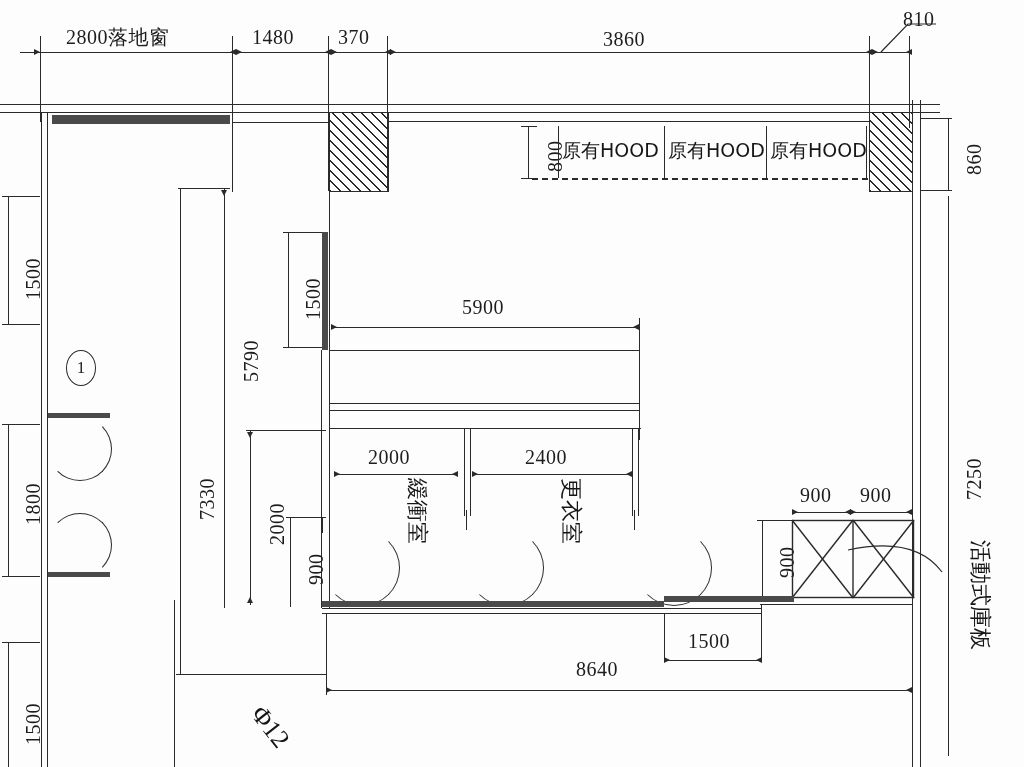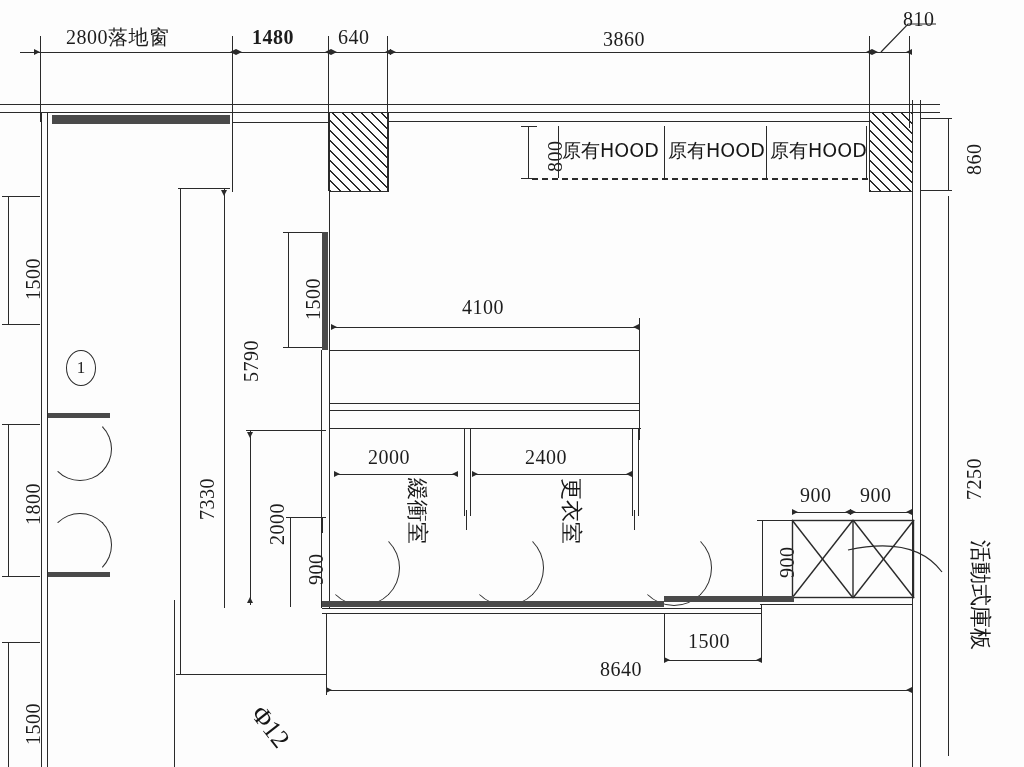--- a/index.html
+++ b/index.html
@@ -78,22 +78,22 @@
   .vsep{position:absolute;width:1px;background:#2a2a2a;}
   svg.grid{position:absolute;overflow:visible;}
   .leader{position:absolute;overflow:visible;}
 </style>
 </head>
 <body>
 
 <div id="stage">
 
   <div class="dim" style="left:66px;top:24px;">2800落地窗</div>
-  <div class="dim" style="left:252px;top:26px;font-weight:bold;">1480</div>
-  <div class="dim" style="left:338px;top:26px;">640</div>
+  <div class="dim" style="left:252px;top:26px;">1480</div>
+  <div class="dim" style="left:338px;top:26px;">370</div>
   <div class="dim" style="left:603px;top:28px;">3860</div>
   <div class="dim" style="left:903px;top:8px;">810</div>
 
   <div class="ln h" style="left:20px;top:52px;width:890px;"></div>
 
   <div class="tick right" style="left:34px;top:49px;"></div>
   <div class="tick left" style="left:230px;top:49px;"></div>
   <div class="tick right" style="left:236px;top:49px;"></div>
   <div class="tick left" style="left:325px;top:49px;"></div>
   <div class="tick right" style="left:331px;top:49px;"></div>
@@ -196,21 +196,21 @@
 
   <div class="dim rot" style="left:302px;top:320px;">1500</div>
   <div class="ln v" style="left:288px;top:232px;height:115px;"></div>
   <div class="ln h" style="left:283px;top:232px;width:42px;"></div>
   <div class="ln h" style="left:283px;top:347px;width:42px;"></div>
 
   <div class="wall-fill" style="left:322px;top:232px;width:6px;height:118px;"></div>
   <div class="ln v" style="left:329px;top:190px;height:418px;"></div>
   <div class="ln v" style="left:321px;top:350px;height:258px;"></div>
 
-  <div class="dim" style="left:462px;top:296px;">4100</div>
+  <div class="dim" style="left:462px;top:296px;">5900</div>
   <div class="ln h" style="left:331px;top:327px;width:308px;"></div>
   <div class="tick right" style="left:331px;top:324px;"></div>
   <div class="tick left" style="left:633px;top:324px;"></div>
   <div class="ln v" style="left:639px;top:318px;height:122px;"></div>
 
   <div class="ln h" style="left:329px;top:350px;width:310px;"></div>
   <div class="ln h" style="left:329px;top:403px;width:310px;"></div>
   <div class="ln h" style="left:329px;top:410px;width:310px;"></div>
 
   <div class="dim" style="left:368px;top:446px;">2000</div>
@@ -287,21 +287,21 @@
   </div>
   <div class="lbl cjk vert" style="left:995px;top:540px;font-size:22px;">活動式庫板</div>
 
   <div class="dim" style="left:688px;top:630px;">1500</div>
   <div class="ln h" style="left:664px;top:660px;width:98px;"></div>
   <div class="tick right" style="left:664px;top:657px;"></div>
   <div class="tick left" style="left:756px;top:657px;"></div>
   <div class="ln v" style="left:664px;top:613px;height:48px;"></div>
   <div class="ln v" style="left:761px;top:604px;height:58px;"></div>
 
-  <div class="dim" style="left:600px;top:658px;text-align:center;">8640</div>
+  <div class="dim" style="left:576px;top:658px;text-align:center;">8640</div>
   <div class="ln h" style="left:326px;top:690px;width:586px;"></div>
   <div class="tick right" style="left:326px;top:687px;"></div>
   <div class="tick left" style="left:906px;top:687px;"></div>
   <div class="ln v" style="left:326px;top:613px;height:82px;"></div>
 
   <div class="lbl" style="left:268px;top:700px;font-size:26px;transform-origin:0 0;transform:rotate(52deg);font-family:'Liberation Serif',serif;">Φ12</div>
 
   <div class="ln v" style="left:174px;top:600px;height:167px;"></div>
 
 </div>

